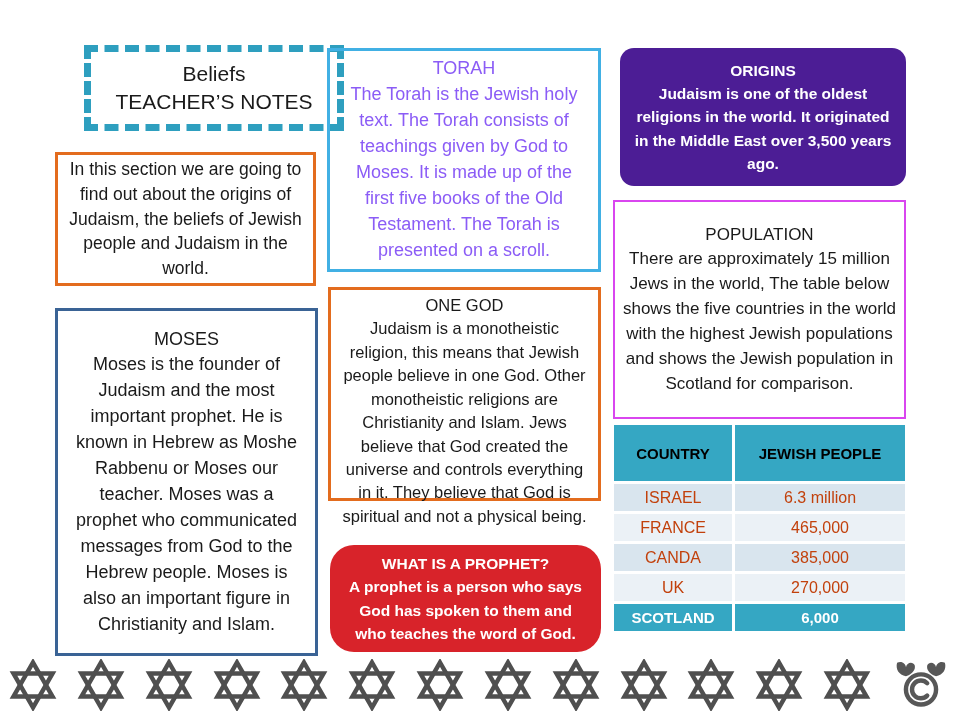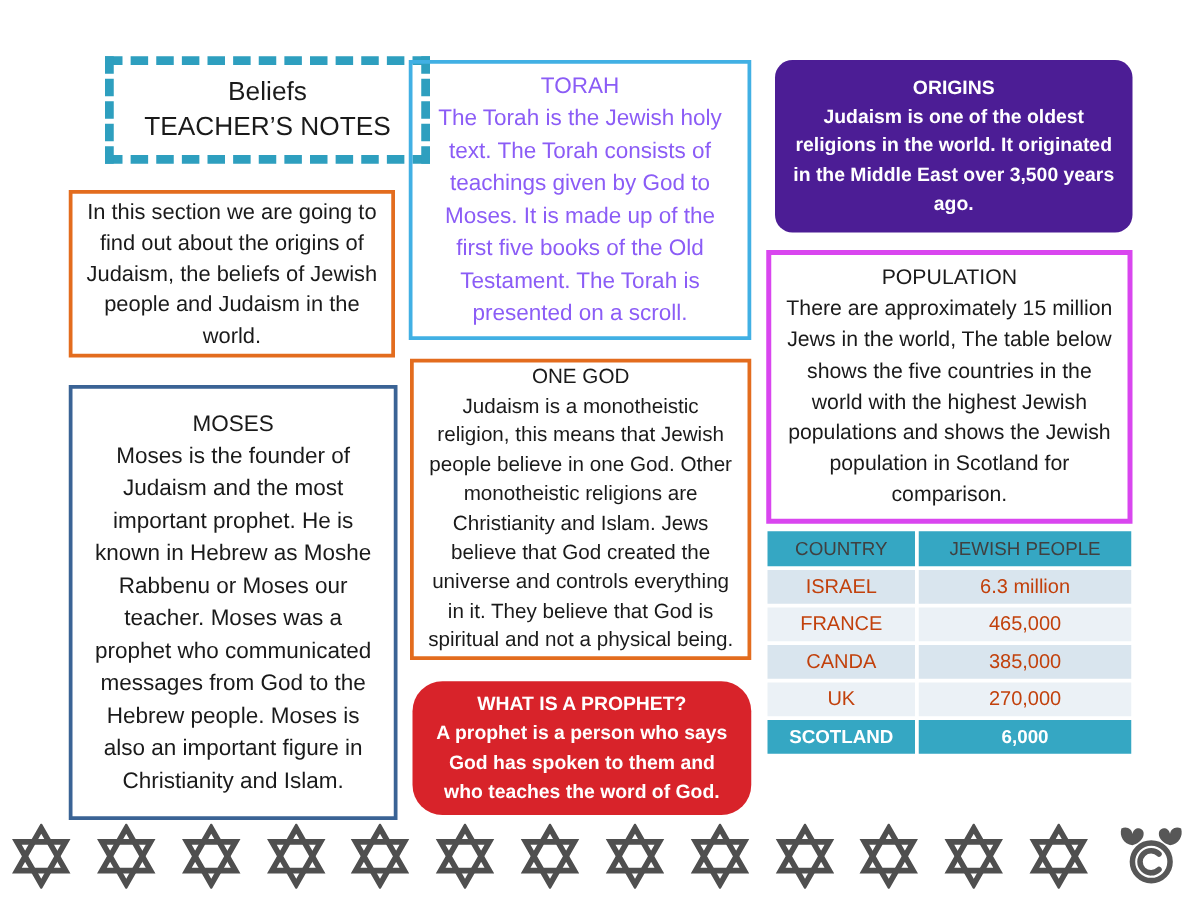--- a/index.html
+++ b/index.html
@@ -42,62 +42,62 @@
   
   .torah-box{
     left:327px;top:48px;width:274px;height:224px;
     border:3px solid #41b0e4;
     padding:4px 10px;
     font-size:18px;line-height:1.44;color:#8b5cf6;
     display:flex;flex-direction:column;justify-content:center;
   }
   
   .onegod-box{
-    left:328px;top:287px;width:273px;height:241px;
+    left:328px;top:287px;width:273px;height:214px;
     border:3px solid #e36c1e;
     padding:4px 8px;
     font-size:16.5px;line-height:1.42;color:#1a1a1a;
-    display:flex;flex-direction:column;justify-content:center;
+    display:flex;flex-direction:column;
   }
   
   .prophet-box{
     left:330px;top:545px;width:271px;height:107px;
     background:#d8232a;border-radius:24px;
     padding:6px 12px;
     color:#fff;font-weight:bold;font-size:15.5px;line-height:1.5;
     display:flex;flex-direction:column;justify-content:center;
   }
   
   .origins-box{
     left:620px;top:48px;width:286px;height:138px;
     background:#4c1d95;border-radius:14px;
     padding:6px 14px;
     color:#fff;font-weight:bold;font-size:15.5px;line-height:1.5;
     display:flex;flex-direction:column;justify-content:center;
   }
   
   .population-box{
     left:613px;top:200px;width:293px;height:219px;
-    border:4px solid #d946ef;
+    border:2px solid #d946ef;
     padding:2px 6px;
     font-size:17px;line-height:1.46;color:#1a1a1a;
     display:flex;flex-direction:column;justify-content:center;
   }
   .box p{margin:0;}
   
   .pop-table{
     position:absolute;left:611px;top:422px;width:297px;
     border-collapse:separate;border-spacing:3px;
     table-layout:fixed;
   }
   .pop-table col.c1{width:41%;}
   .pop-table col.c2{width:59%;}
   .pop-table th{
-    background:#35a7c3;color:#404040;font-weight:normal;font-size:15px;
-    height:26px;padding:1px 2px;
+    background:#35a7c3;color:#000000;font-weight:bold;font-size:15px;
+    height:26px;padding:15px 2px;
   }
   .pop-table td{
     font-size:16px;color:#c2410c;text-align:center;
     height:25px;padding:1px 2px;
   }
   .pop-table tbody tr:nth-child(odd) td{background:#d9e5ee;}
   .pop-table tbody tr:nth-child(even) td{background:#ebf1f6;}
   .pop-table tr.footer td{
     background:#35a7c3;color:#fff;font-weight:bold;font-size:15px;
   }

